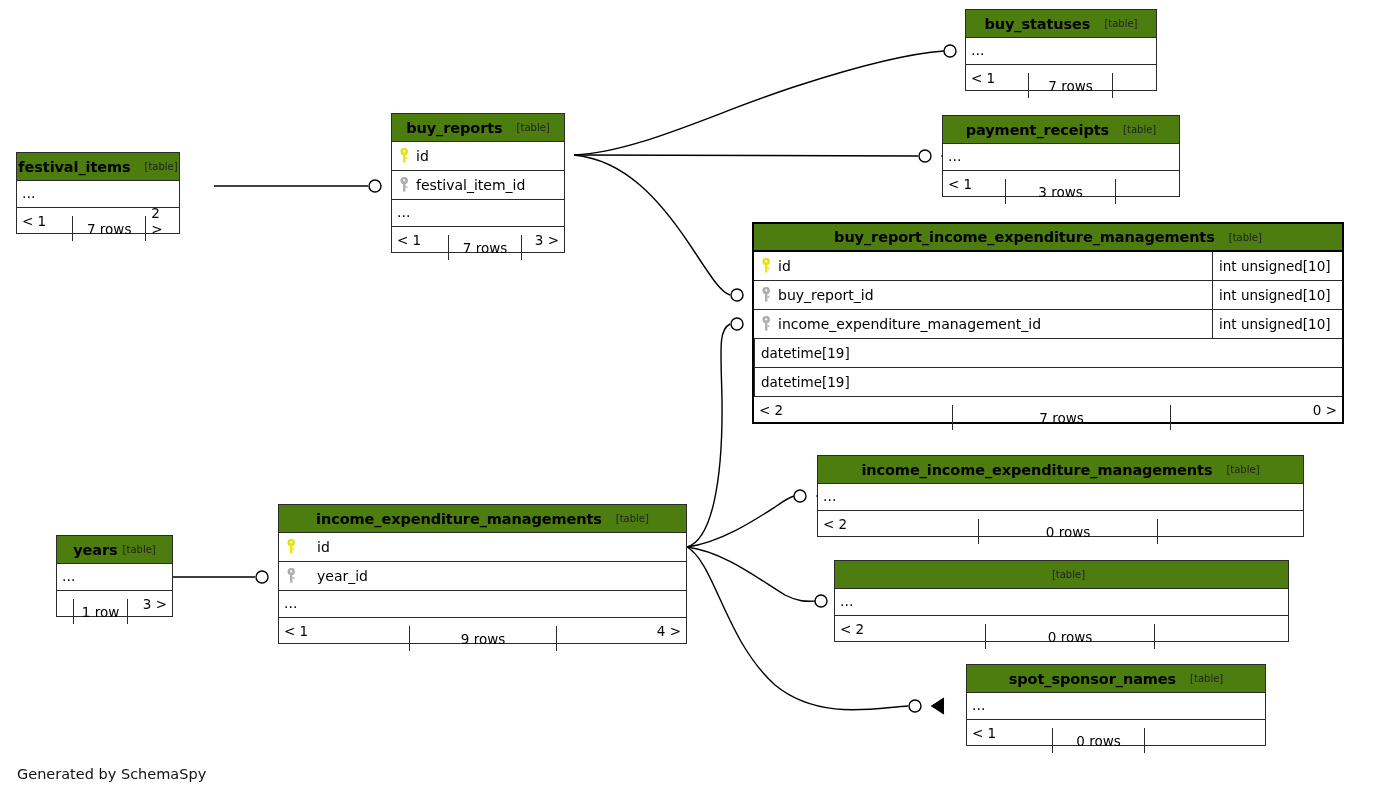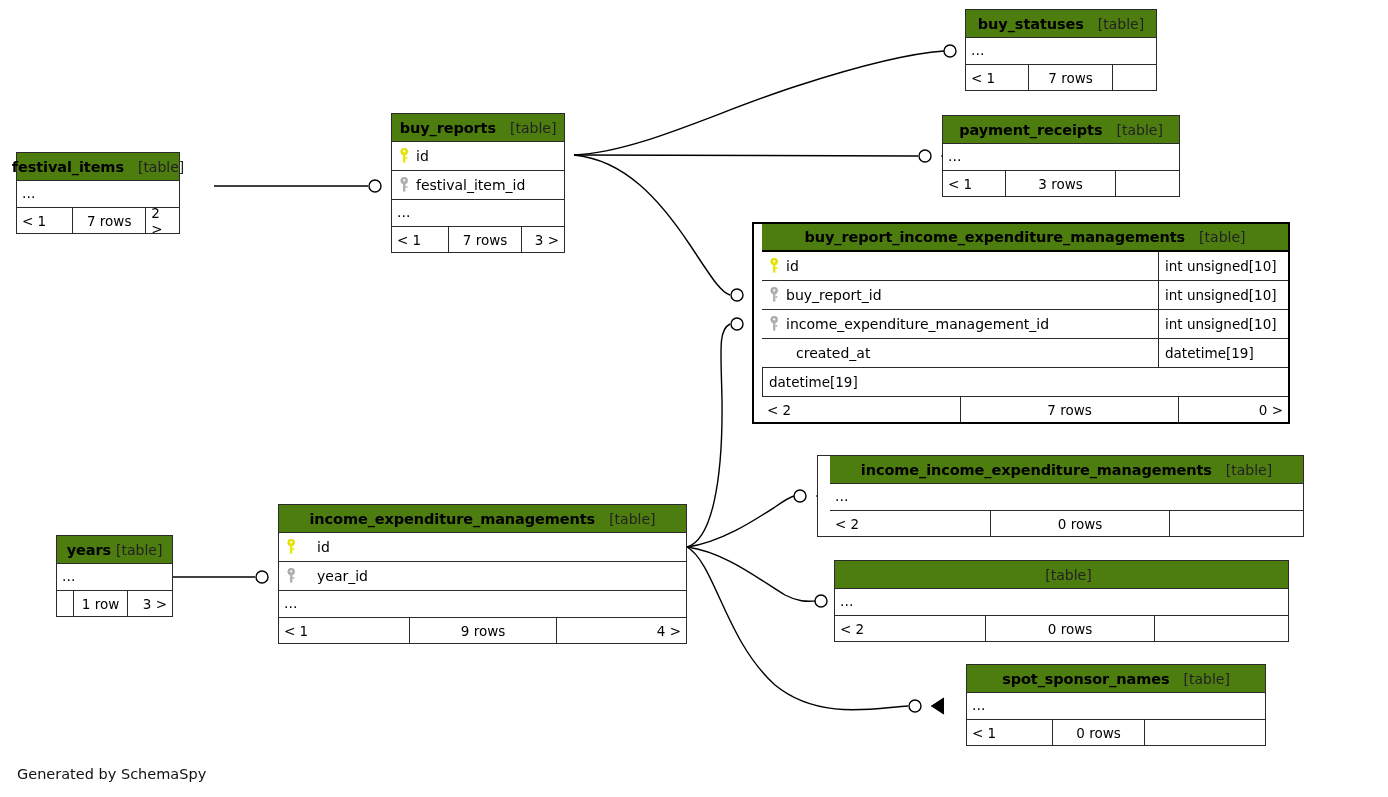--- a/index.html
+++ b/index.html
@@ -50,21 +50,21 @@
     height: 28px;
     white-space: nowrap;
   }
   .tbl.emphasis .hdr { border-bottom: 2px solid #000000; }
   .tbl .tname {
     font-weight: bold;
     font-size: 14.5px;
     letter-spacing: -0.1px;
   }
   .tbl .ttag {
-    font-size: 14px;
+    font-size: 10px;
     color: #222222;
     padding-left: 14px;
   }
   .row {
     display: flex;
     align-items: center;
     box-sizing: border-box;
     height: 29px;
     border-bottom: 1px solid #2b2b2b;
     font-size: 14px;
@@ -110,21 +110,21 @@
   }
   .footer > div {
     display: flex;
     align-items: center;
     box-sizing: border-box;
     height: 100%;
     padding: 0 5px;
     overflow: hidden;
   }
   .footer .fl { justify-content: flex-start; }
-  .footer .fc { justify-content: center; border-left: 1px solid #2b2b2b; border-right: 1px solid #2b2b2b; }
+  .footer .fc { justify-content: center; border-left: 1px solid #2b2b2b; border-right: 1px solid #2b2b2b; margin-top: 8px; }
   .footer .fr { justify-content: flex-end; }
   .key {
     flex: 0 0 auto;
     width: 11px;
     height: 16px;
     position: relative;
     display: inline-block;
   }
   .key svg { display: block; }
   .credit {
@@ -275,21 +275,21 @@
     </div>
 
     <div class="ellipsis-row">...</div>
     <div class="footer">
       <div class="fl" style="width:56px;">&lt; 1</div>
       <div class="fc" style="width:74px;">7 rows</div>
       <div class="fr" style="flex:1 1 auto;">3 &gt;</div>
     </div>
   </div>
 
-  <div class="tbl emphasis" style="left:752px; top:222px; width:538px;padding-left:8px;">
+  <div class="tbl emphasis" style="left:752px; top:222px; width:592px;">
     <div class="hdr">
       <span class="tname">buy_report_income_expenditure_managements</span>
       <span class="ttag">[table]</span>
     </div>
 
     <div class="row">
       <span class="colname">
         <span class="key">
           <svg width="11" height="16" viewBox="0 0 11 16">
             <circle cx="5.2" cy="3.6" r="3.4" fill="#e8e800" stroke="#c8c800" stroke-width="0.6"></circle>
@@ -327,38 +327,35 @@
             <rect x="4.0" y="6.0" width="2.4" height="8.6" fill="#b0b0b0"></rect>
             <rect x="6.4" y="9.2" width="2.0" height="1.6" fill="#b0b0b0"></rect>
           </svg>
         </span>
         <span class="lbl">income_expenditure_management_id</span>
       </span>
       <span class="coltype" style="width:130px;">int unsigned[10]</span>
     </div>
 
     <div class="row">
-      <span class="colname">
-        <span class="lbl noicon">created_at</span>
-      </span>
       <span class="coltype" style="width:130px;">datetime[19]</span>
     </div>
 
     <div class="row">
       <span class="coltype" style="width:130px;">datetime[19]</span>
     </div>
 
     <div class="footer">
       <div class="fl" style="width:198px;">&lt; 2</div>
       <div class="fc" style="width:219px;">7 rows</div>
       <div class="fr" style="flex:1 1 auto;">0 &gt;</div>
     </div>
   </div>
 
-  <div class="tbl" style="left:817px; top:455px; width:487px;padding-left:12px;">
+  <div class="tbl" style="left:817px; top:455px; width:487px;">
     <div class="hdr">
       <span class="tname">income_income_expenditure_managements</span>
       <span class="ttag">[table]</span>
     </div>
     <div class="ellipsis-row">...</div>
     <div class="footer">
       <div class="fl" style="width:160px;">&lt; 2</div>
       <div class="fc" style="width:180px;">0 rows</div>
       <div class="fr" style="flex:1 1 auto;"></div>
     </div>

